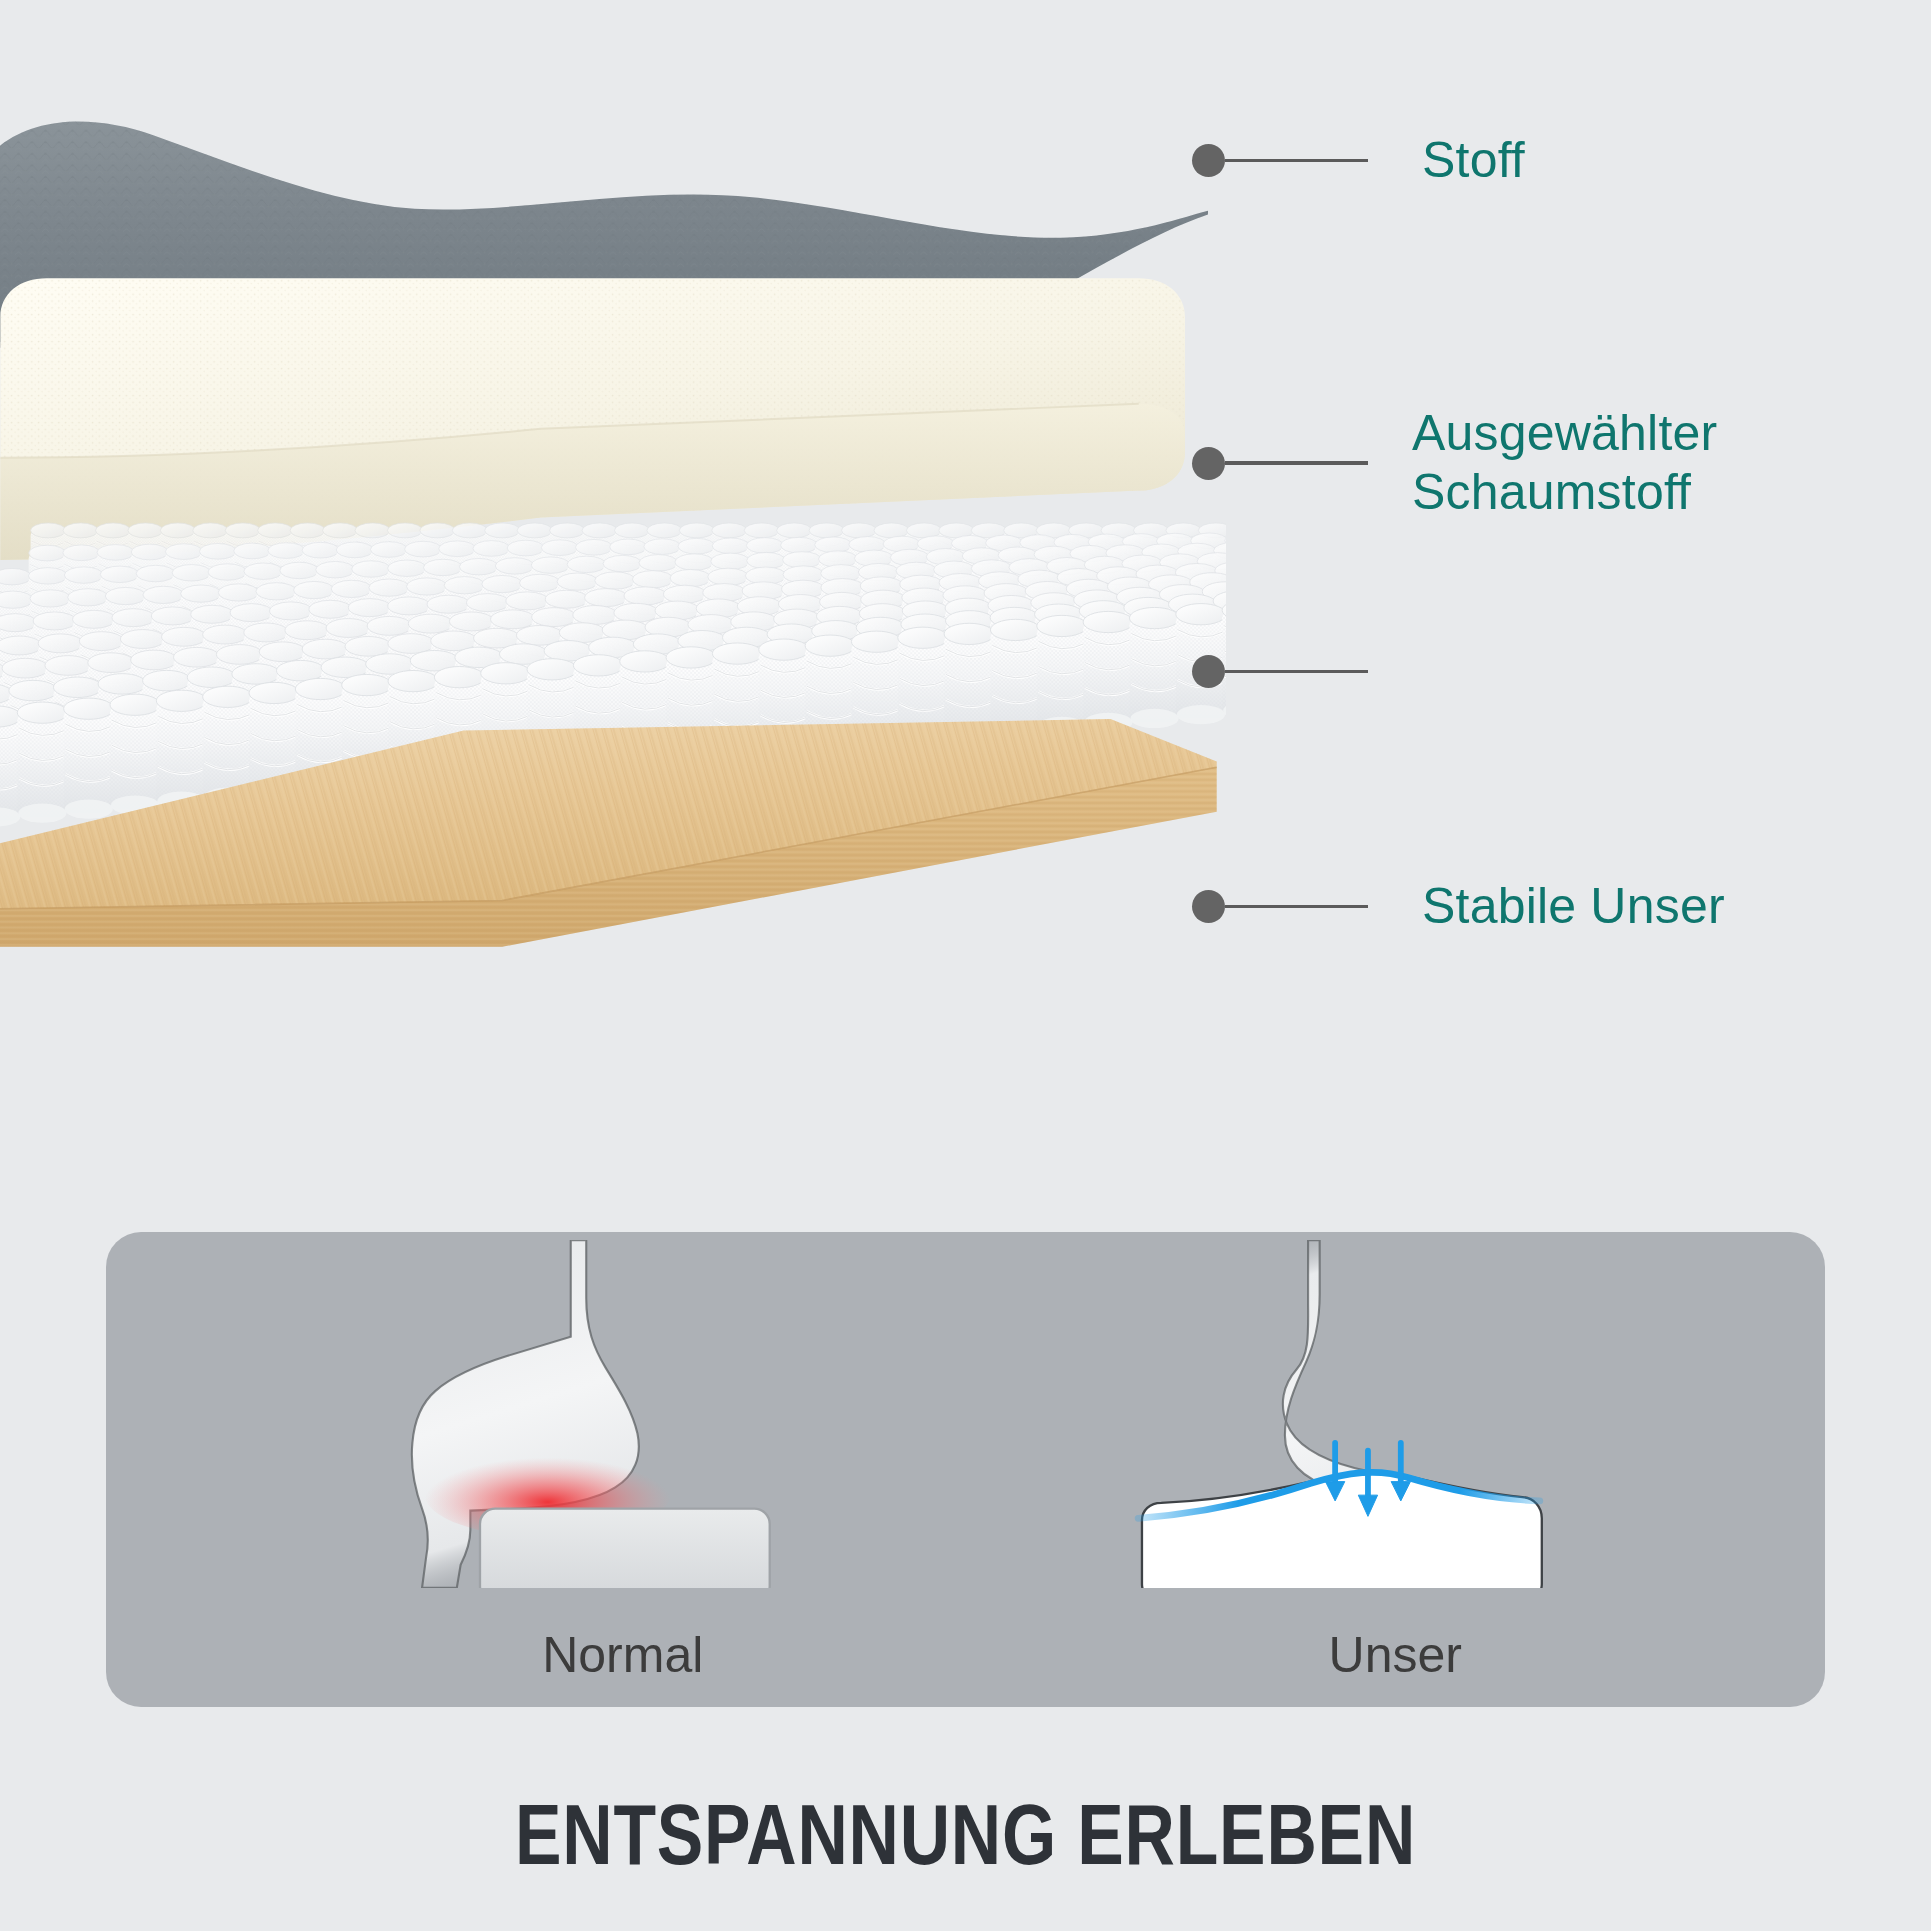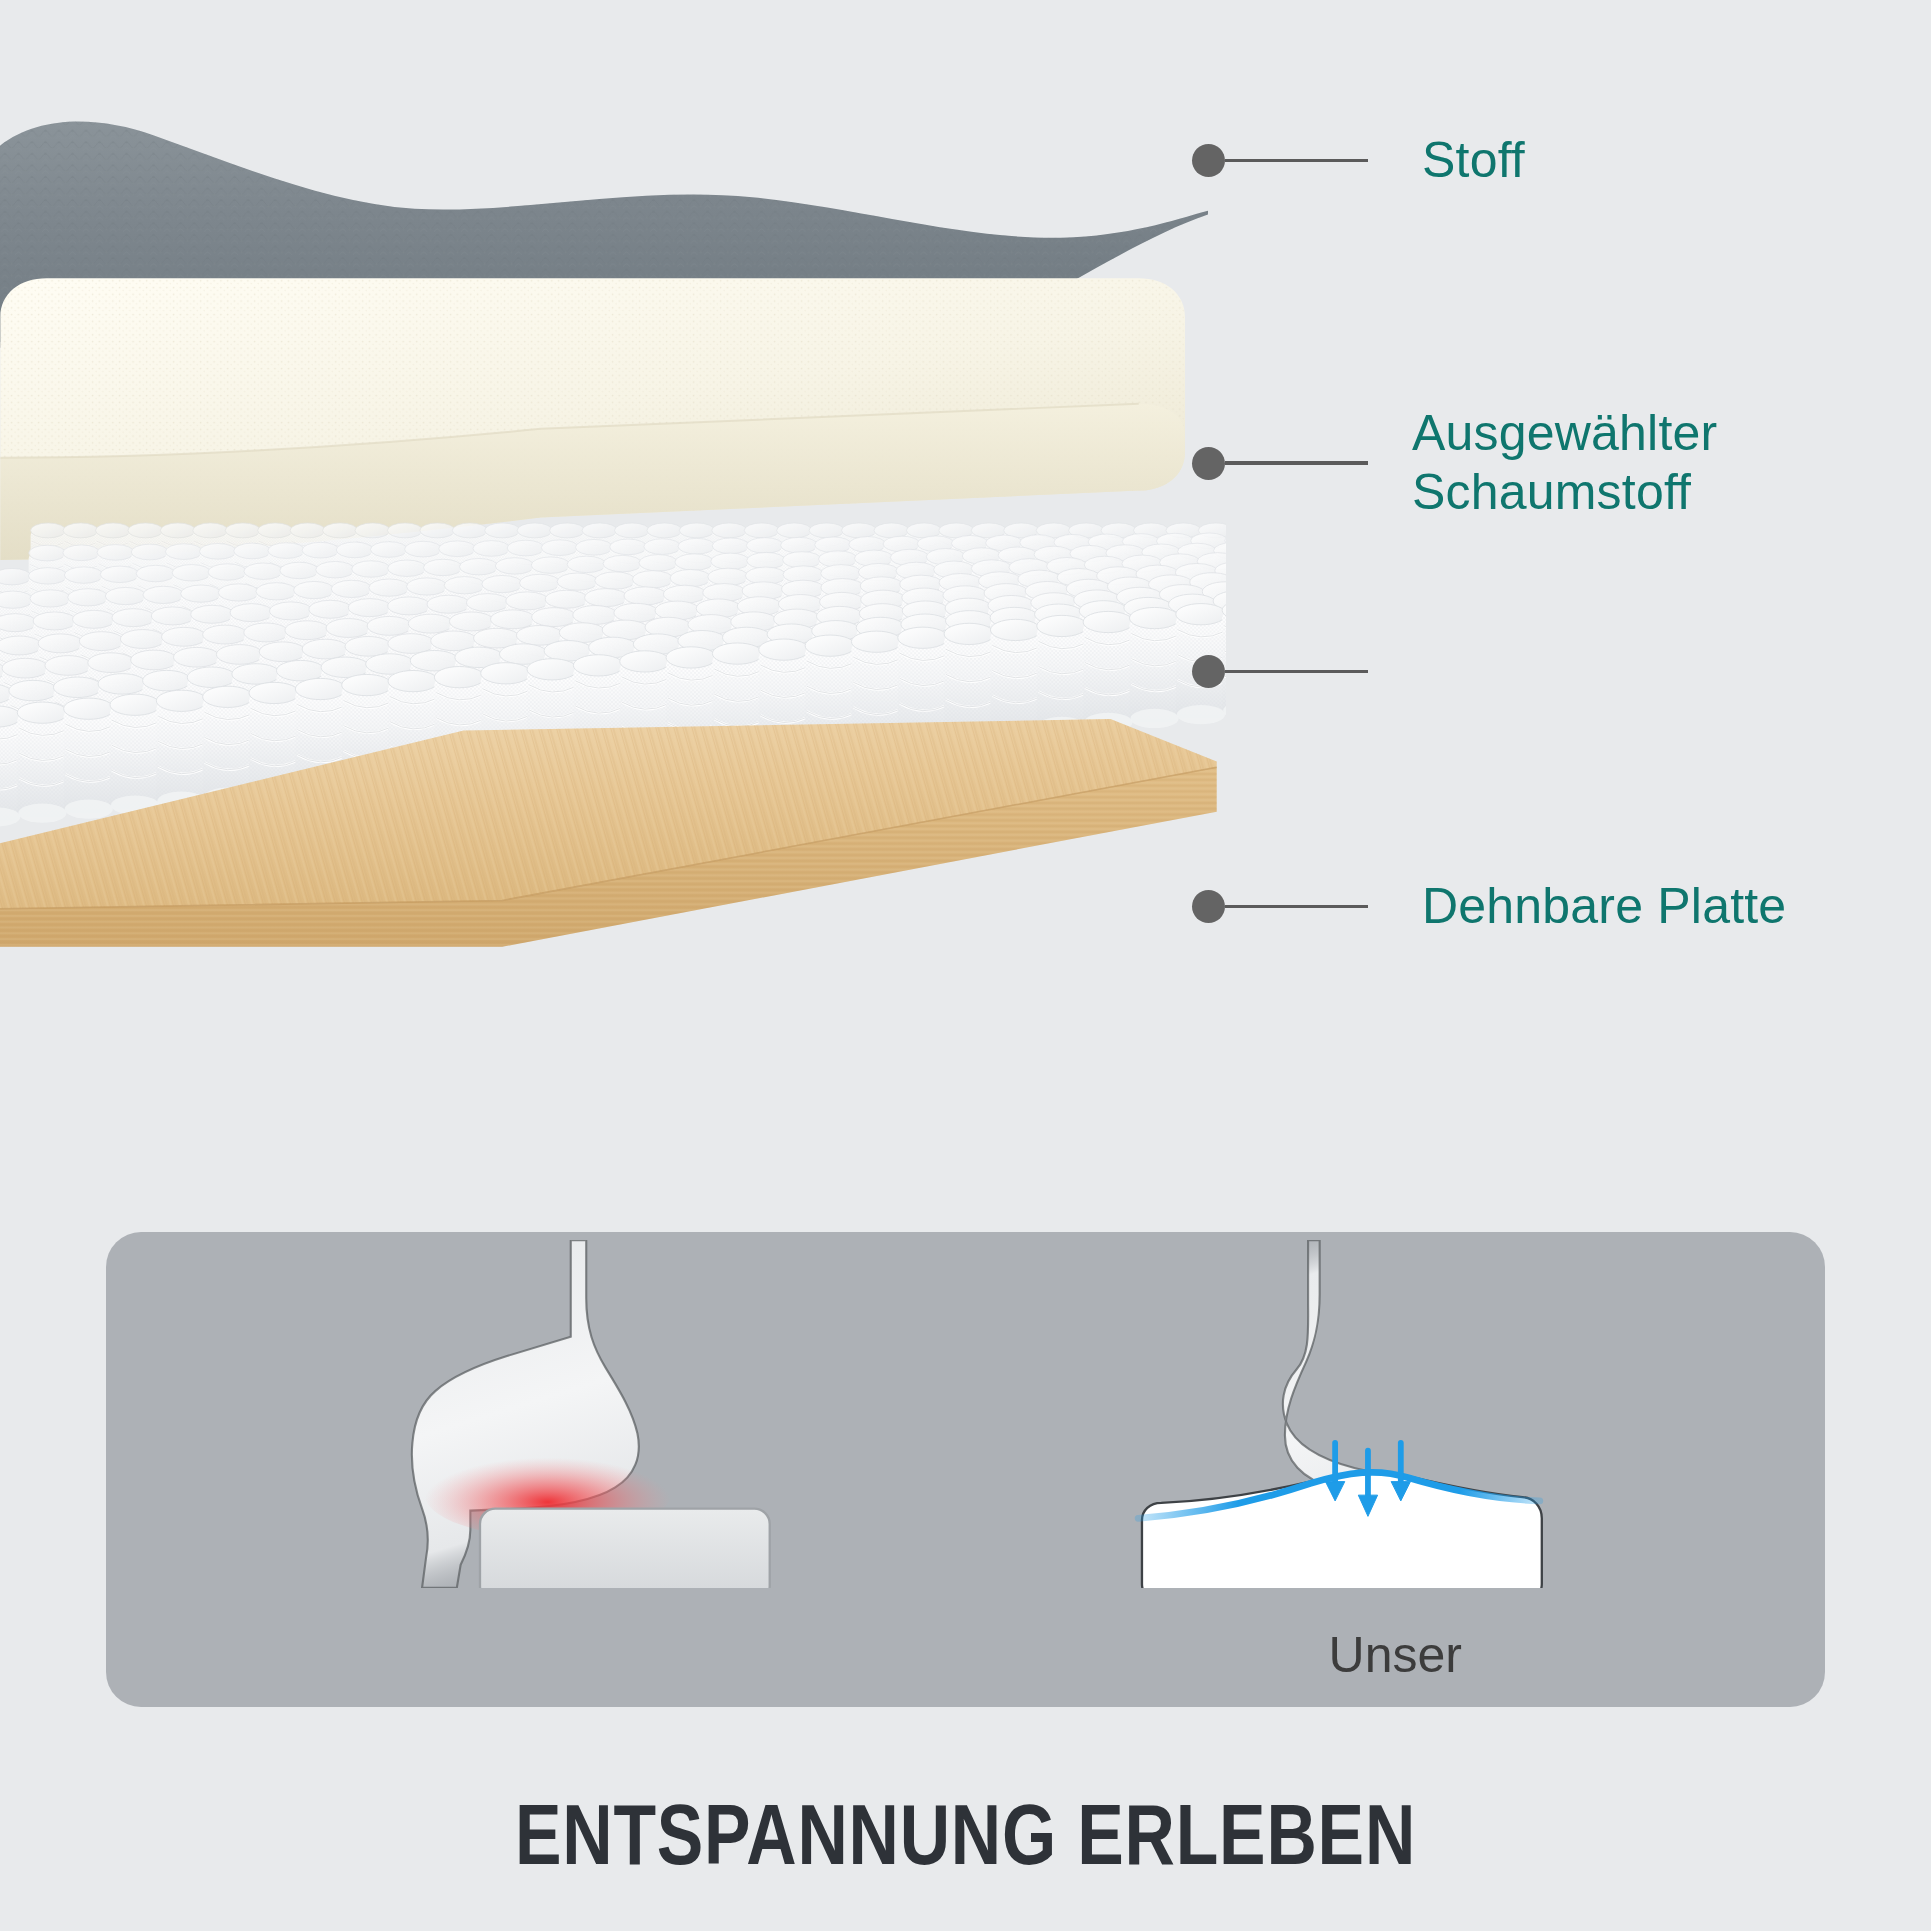--- a/index.html
+++ b/index.html
@@ -560,21 +560,21 @@
     </div>
 
     <div class="callout" style="left:1192px; top:655px;">
       <span class="dot"></span>
       <span class="leader" style="width:143px;"></span>
     </div>
 
     <div class="callout" style="left:1192px; top:877px;">
       <span class="dot"></span>
       <span class="leader" style="width:143px;"></span>
-      <span class="callout-text">Dehnbare Platte</span>
+      <span class="callout-text">Stabile Unser</span>
     </div>
   </div>
 
   <div class="compare-panel">
 
     <div class="compare-half left">
       <div class="compare-art">
         <svg width="734" height="348" viewBox="0 0 760 360">
           <defs>
             <linearGradient id="bodyG" x1="0" y1="0" x2="0.2" y2="1">
@@ -613,20 +613,21 @@
                    C 292 142, 318 130, 350 120
                    L 416 100 L 416 0 Z" fill="url(#bodyG)" stroke="#5d6164" stroke-width="2.2" stroke-opacity=".75"></path>
 
           <ellipse cx="392" cy="262" rx="128" ry="46" fill="url(#painG)"></ellipse>
 
           <rect x="322" y="278" width="300" height="96" rx="16" fill="url(#padG)" stroke="#9fa3a7" stroke-width="2.4"></rect>
 
           <path d="M318 279 H 628" stroke="url(#redlineG)" stroke-width="6" fill="none" stroke-linecap="round"></path>
         </svg>
       </div>
+      <div class="compare-label left-lbl">Normal</div>
     </div>
 
     <div class="compare-half right">
       <div class="compare-art">
         <svg width="734" height="348" viewBox="0 0 760 360">
           <defs>
             <linearGradient id="bodyG2" x1="0" y1="0" x2="0.2" y2="1">
               <stop offset="0%" stop-color="#b9bdc2" stop-opacity="0"></stop>
               <stop offset="12%" stop-color="#e9ebed"></stop>
               <stop offset="55%" stop-color="#f4f5f6"></stop>

